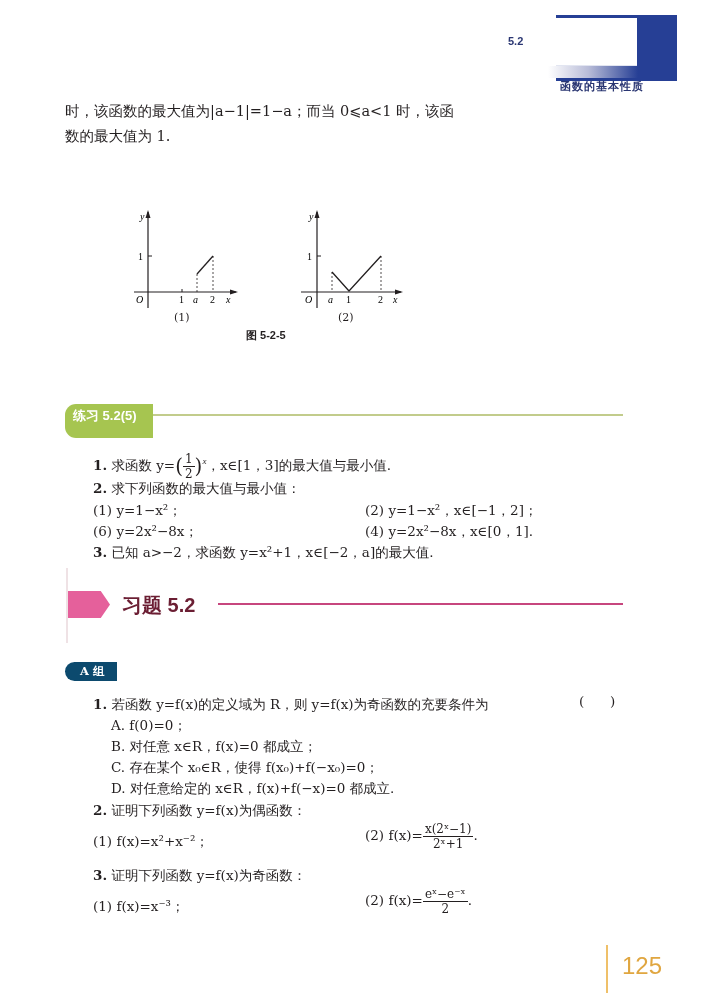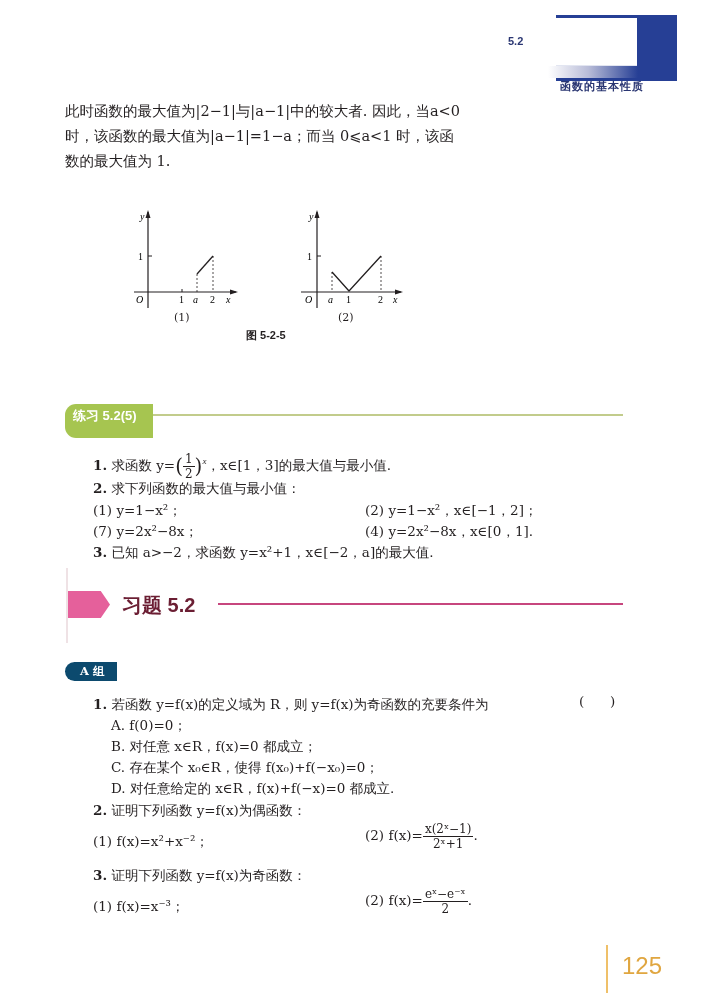--- a/index.html
+++ b/index.html
@@ -58,21 +58,20 @@
 </head>
 <body>
 
 <div class="abs" id="hdr-blue"></div>
 <div class="abs" id="hdr-white"></div>
 <div class="abs" id="hdr-fade"></div>
 <div class="abs sans" id="hdr-num">5.2</div>
 <div class="abs sans" id="hdr-title">函数的基本性质</div>
 
 <div class="abs para" id="p1">
-  <div class="line">此时函数的最大值为|2−1|与|a−1|中的较大者. 因此，当a&lt;0</div>
   <div class="line">时，该函数的最大值为|a−1|=1−a；而当 0⩽a&lt;1 时，该函</div>
   <div class="line">数的最大值为 1.</div>
 </div>
 
 <svg class="fig-svg" style="left:130px;top:208px" width="112" height="102" viewBox="0 0 112 102">
   <line x1="18" y1="4" x2="18" y2="100" stroke="#231f20" stroke-width="1.2"></line>
   <polygon points="18,2 15.5,10 20.5,10" fill="#231f20"></polygon>
   <line x1="4" y1="84" x2="106" y2="84" stroke="#231f20" stroke-width="1.2"></line>
   <polygon points="108,84 100,81.5 100,86.5" fill="#231f20"></polygon>
   <line x1="18" y1="48" x2="22" y2="48" stroke="#231f20" stroke-width="1"></line>
@@ -119,21 +118,21 @@
 <div class="abs q" style="left:93px;top:450px">
   <span class="qnum">1.</span>
   <span>求函数 y=</span><span style="font-size:20px;vertical-align:middle">(</span><span class="frac"><span class="n">1</span><span class="d">2</span></span><span style="font-size:20px;vertical-align:middle">)</span><sup class="it" style="font-size:9px">x</sup><span>，x∈[1，3]的最大值与最小值.</span>
 </div>
 <div class="abs q" style="left:93px;top:477px">
   <span class="qnum">2.</span>
   <span>求下列函数的最大值与最小值：</span>
 </div>
 <div class="abs q" style="left:93px;top:499px">(1)  y=1−x²；</div>
 <div class="abs q" style="left:365px;top:499px">(2)  y=1−x²，x∈[−1，2]；</div>
-<div class="abs q" style="left:93px;top:520px">(7)  y=2x²−8x；</div>
+<div class="abs q" style="left:93px;top:520px">(6)  y=2x²−8x；</div>
 <div class="abs q" style="left:365px;top:520px">(4)  y=2x²−8x，x∈[0，1].</div>
 <div class="abs q" style="left:93px;top:541px">
   <span class="qnum">3.</span>
   <span>已知 a&gt;−2，求函数 y=x²+1，x∈[−2，a]的最大值.</span>
 </div>
 
 <div class="abs" id="ex-bar"></div>
 <div class="abs" id="ex-arrow"></div>
 <div class="abs sans" id="ex-title">习题 5.2</div>
 <div class="abs" id="ex-line"></div>

